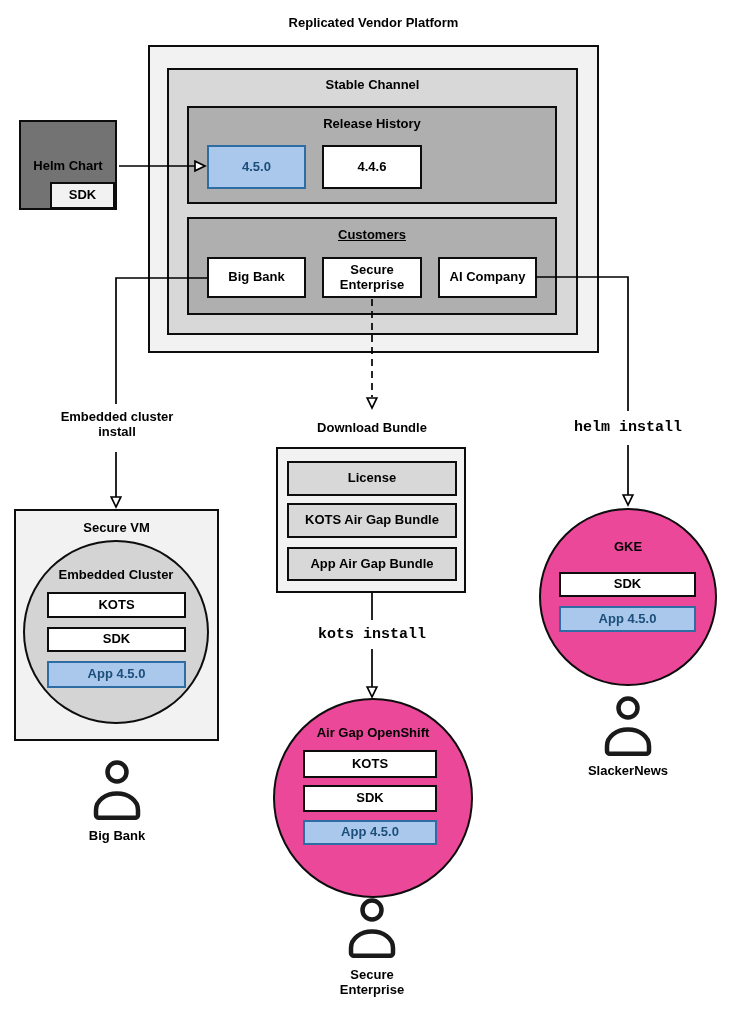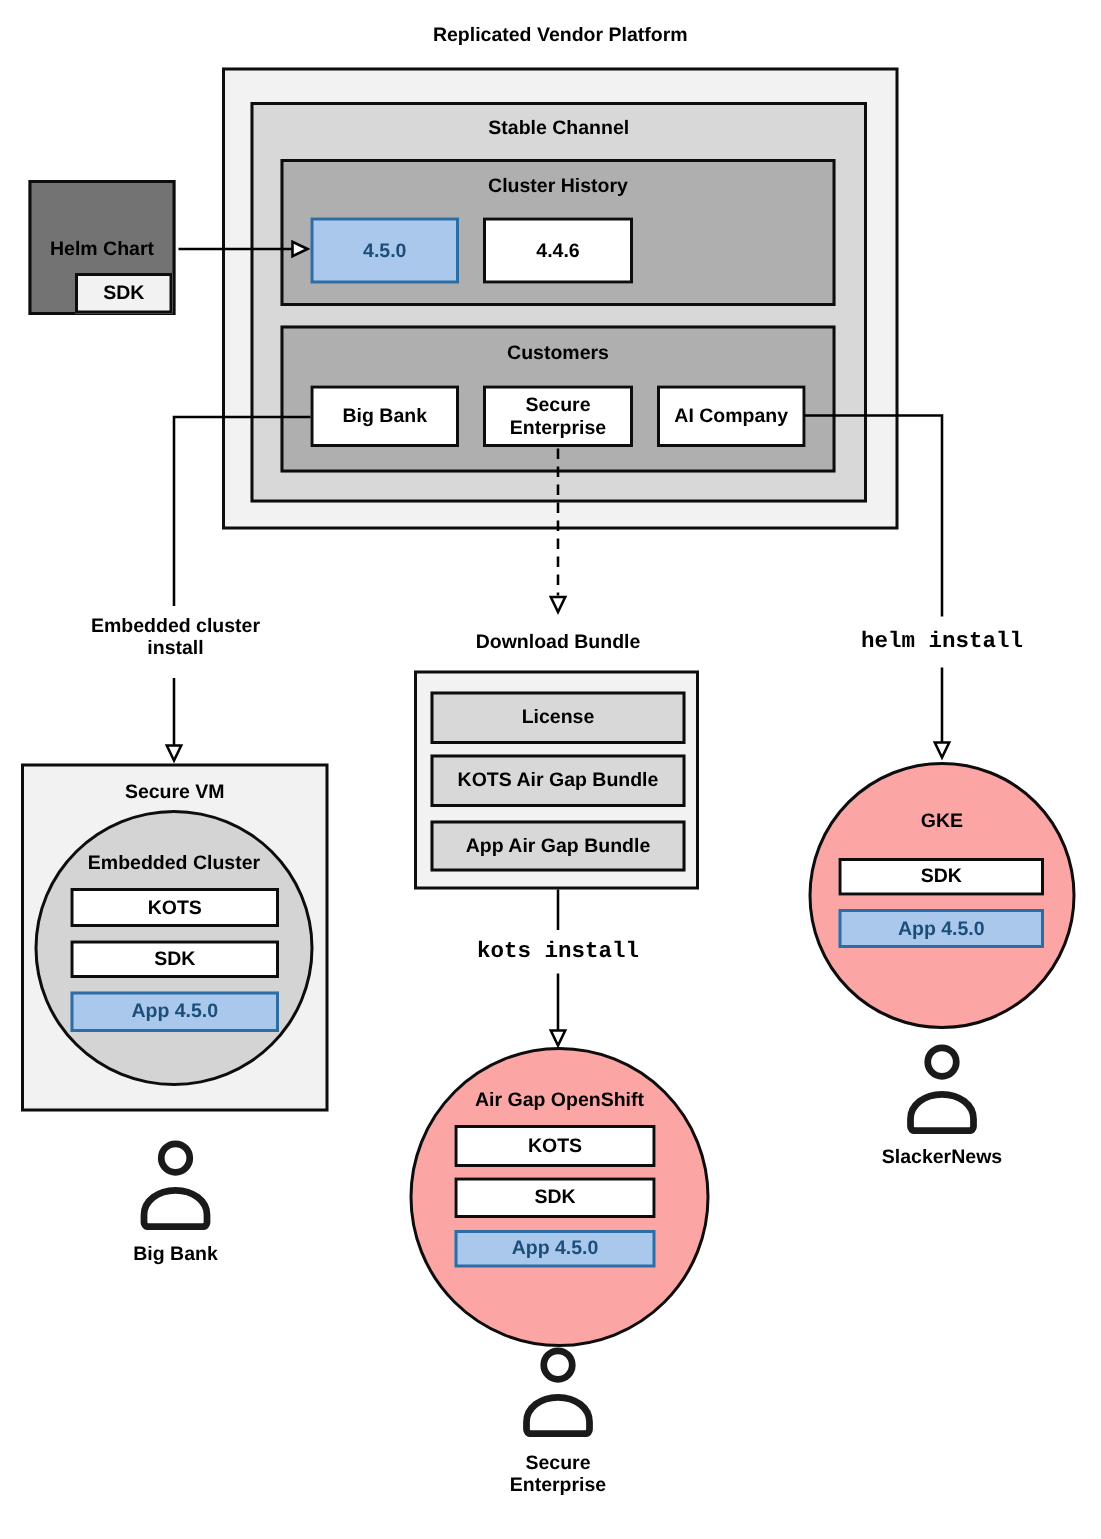--- a/index.html
+++ b/index.html
@@ -20,45 +20,45 @@
   .blue{background:#a9c8ec;border-color:#2e6da4;color:#1c4e79;}
   .graybox{background:#d8d8d8;}
   .circle{border:2px solid #0d0d0d;border-radius:50%;}
   .mono{
     font-family:"Liberation Mono","DejaVu Sans Mono",monospace;
     font-weight:bold;font-size:15px;text-align:center;letter-spacing:0;
   }
   .bg-light{background:#f2f2f2;}
   .bg-mid{background:#d8d8d8;}
   .bg-dark{background:#afafaf;}
-  .bg-circle{background:#fca5a5;}
+  .bg-circle{background:#ec4899;}
   .bg-circle-dark{background:#d4d4d4;}
   svg.overlay{position:absolute;left:0;top:0;z-index:40;pointer-events:none;}
   .person{position:absolute;z-index:10;}
 </style>
 </head>
 <body>
 
 <div id="canvas">
 
   <div class="abs lbl" style="left:148px;top:16px;width:451px;">Replicated Vendor Platform</div>
 
   <div class="abs box bg-light" style="left:148px;top:45px;width:451px;height:308px;">
 
     <div class="abs box bg-mid" style="left:17px;top:21px;width:411px;height:267px;">
       <div class="abs lbl" style="left:0;right:0;top:8px;">Stable Channel</div>
 
       <div class="abs box bg-dark" style="left:18px;top:36px;width:370px;height:98px;">
-        <div class="abs lbl" style="left:0;right:0;top:9px;">Cluster History</div>
+        <div class="abs lbl" style="left:0;right:0;top:9px;">Release History</div>
         <div class="abs item blue" style="left:18px;top:37px;width:99px;height:44px;">4.5.0</div>
         <div class="abs item" style="left:133px;top:37px;width:100px;height:44px;">4.4.6</div>
       </div>
 
       <div class="abs box bg-dark" style="left:18px;top:147px;width:370px;height:98px;">
-        <div class="abs lbl" style="left:0;right:0;top:9px;">Customers</div>
+        <div class="abs lbl" style="left:0;right:0;top:9px;text-decoration:underline;">Customers</div>
         <div class="abs item" style="left:18px;top:38px;width:99px;height:41px;">Big Bank</div>
         <div class="abs item" style="left:133px;top:38px;width:100px;height:41px;">Secure Enterprise</div>
         <div class="abs item" style="left:249px;top:38px;width:99px;height:41px;">AI Company</div>
       </div>
     </div>
   </div>
 
   <div class="abs box" style="left:19px;top:120px;width:98px;height:90px;background:#737373;">
     <div class="abs lbl" style="left:0;right:0;top:37px;">Helm Chart</div>
     <div class="abs item bg-light" style="left:29px;top:60px;width:65px;height:27px;background:#f2f2f2;">SDK</div>

